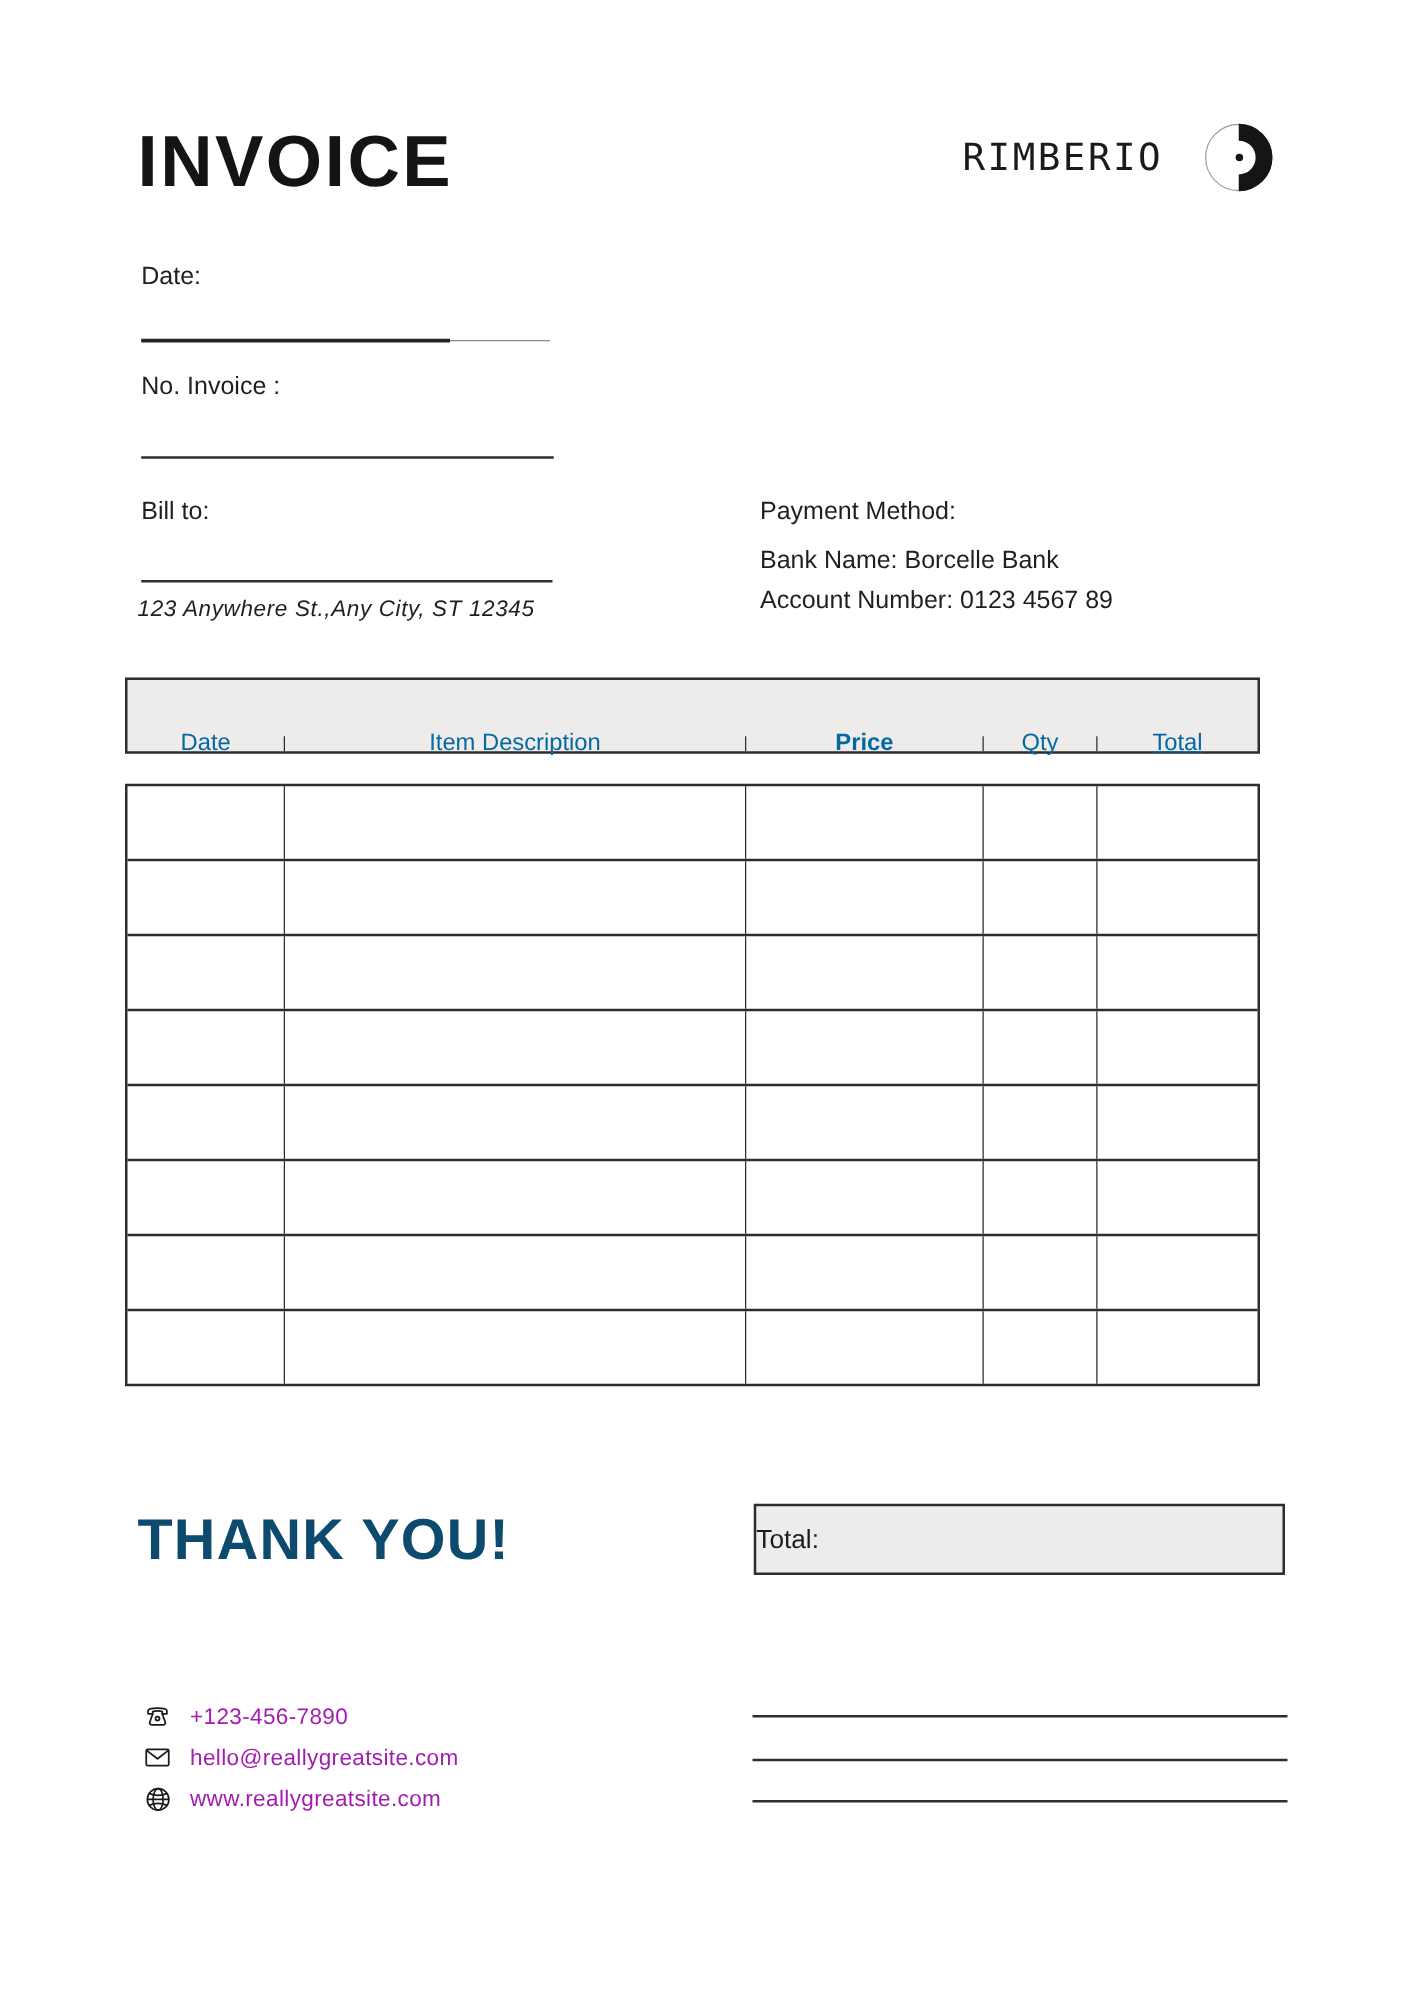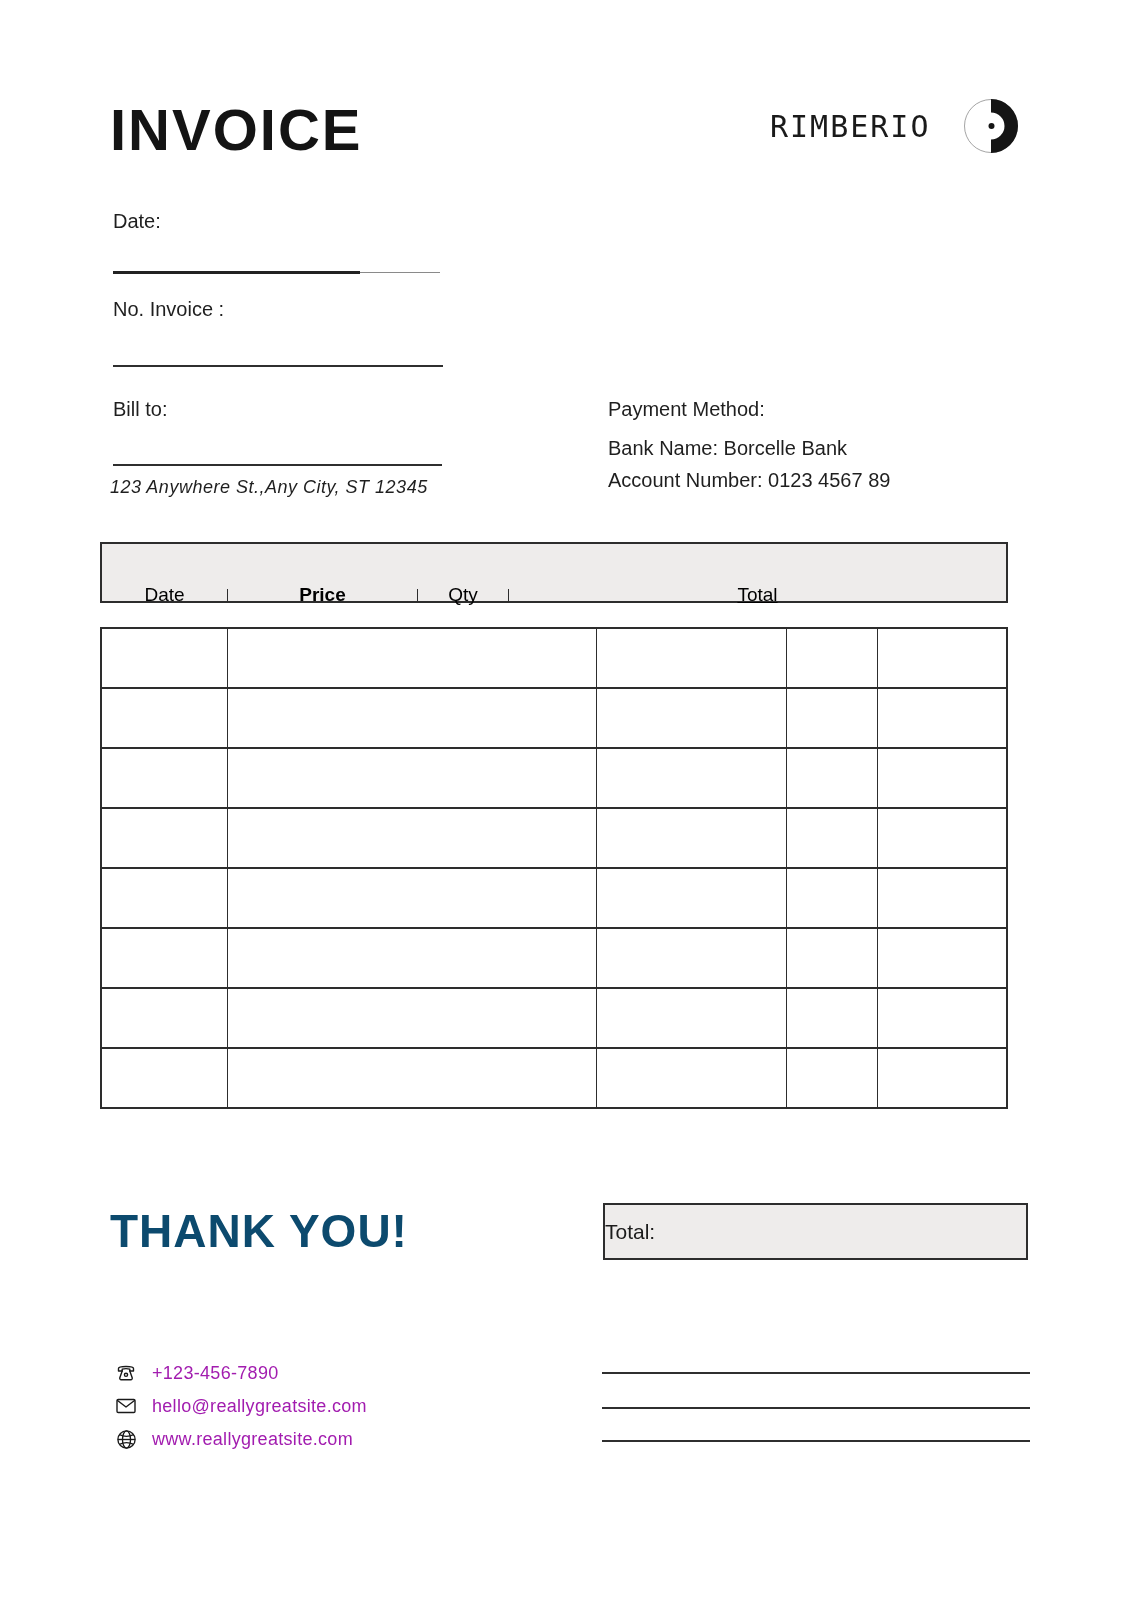--- a/index.html
+++ b/index.html
@@ -42,21 +42,21 @@
     display:flex;box-sizing:border-box;
   }
   .items-body{
     left:100px;top:627px;width:908px;height:482px;
     border:2px solid #2d2d2d;background:#ffffff;
     display:flex;flex-direction:column;box-sizing:border-box;
   }
   .tr{display:flex;flex:1;}
   .tr + .tr{border-top:2px solid #2d2d2d;}
   .th,.td{box-sizing:border-box;display:flex;align-items:center;justify-content:center;}
-  .th{font-size:19px;color:#000000;margin-top:45px;}
+  .th{font-size:19px;color:#0369a1;margin-top:45px;}
   .col-0{width:126px;}
   .col-1{width:369px;}
   .col-2{width:190px;font-weight:bold;}
   .col-3{width:91px;}
   .col-4{flex:1;text-decoration:underline;}
   .th.col-0,.th.col-1,.th.col-2,.th.col-3,
   .td.col-0,.td.col-1,.td.col-2,.td.col-3{border-right:1.5px solid #2d2d2d;}
 
   
   .thank-you{
@@ -102,20 +102,21 @@
   <div class="abs label" style="left:113px;top:398px;">Bill to:</div>
   <div class="abs fill-line" style="left:113px;top:464px;width:329px;height:2px;"></div>
   <div class="abs address" style="left:110px;top:477px;">123 Anywhere St.,Any City, ST 12345</div>
 
   <div class="abs label" style="left:608px;top:398px;">Payment Method:</div>
   <div class="abs label" style="left:608px;top:437px;">Bank Name: Borcelle Bank</div>
   <div class="abs label" style="left:608px;top:469px;">Account Number: 0123 4567 89</div>
 
   <div class="abs items-header" id="items-header">
       <div class="th col-0">Date</div>
+      <div class="th col-1">Item Description</div>
       <div class="th col-2">Price</div>
       <div class="th col-3">Qty</div>
       <div class="th col-4">Total</div>
     </div>
   <div class="abs items-body" id="items-body">
       <div class="tr">
         <div class="td col-0"></div>
         <div class="td col-1"></div>
         <div class="td col-2"></div>
         <div class="td col-3"></div>

